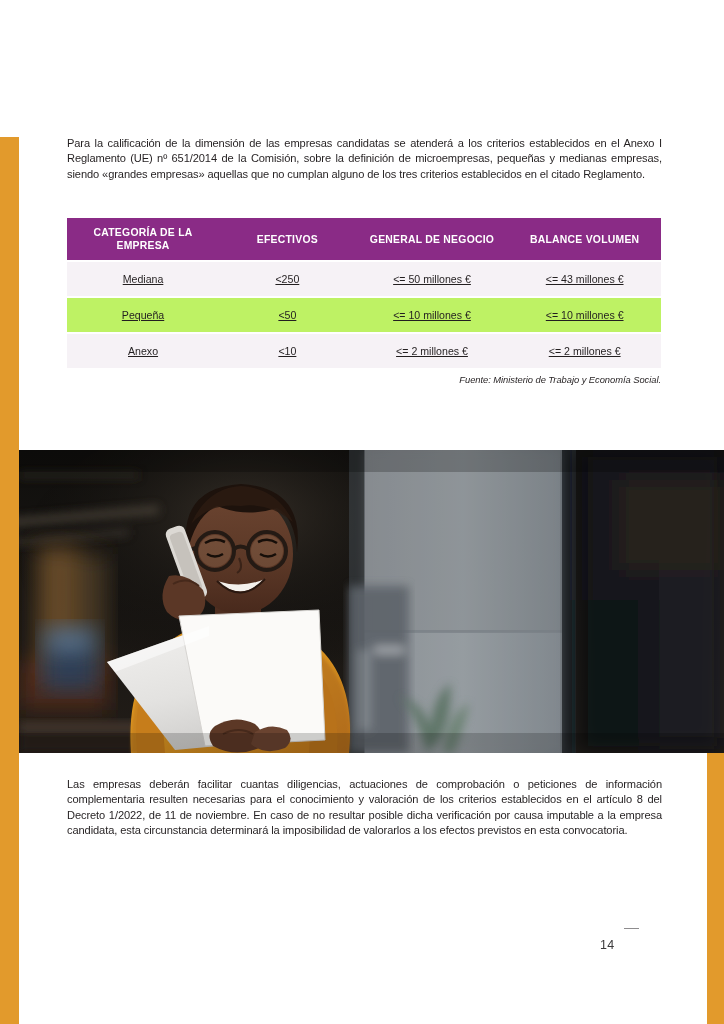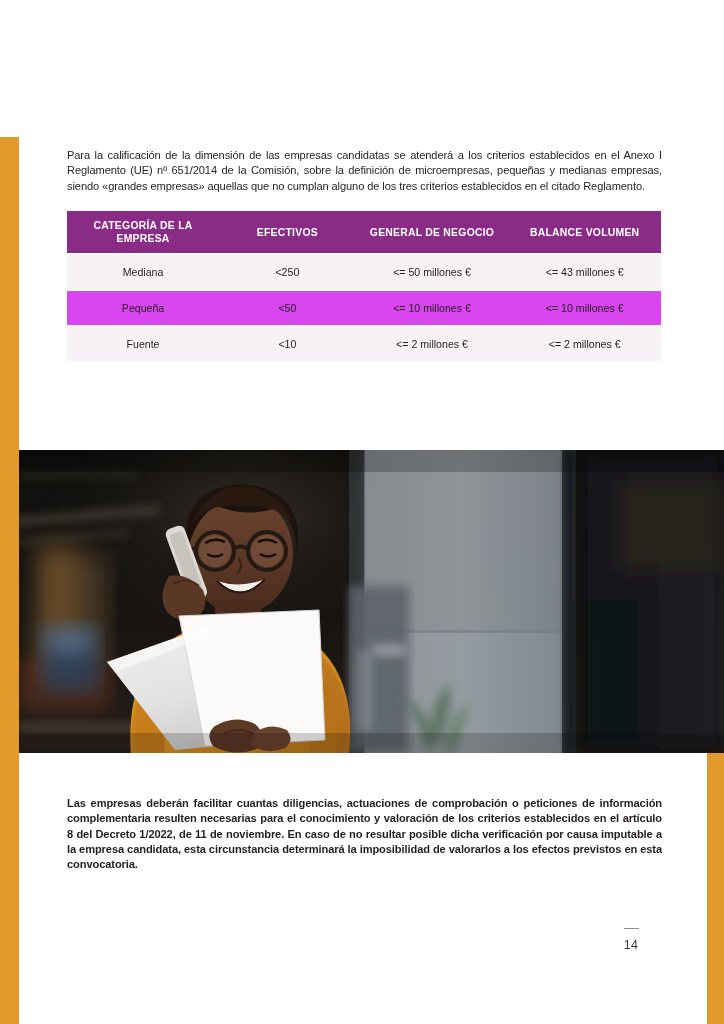--- a/index.html
+++ b/index.html
@@ -42,28 +42,28 @@
     position: absolute;
     left: 67px;
     width: 595px;
     font-size: 11.1px;
     line-height: 15.3px;
     color: #231f20;
     text-align: justify;
     text-justify: inter-word;
     letter-spacing: -0.1px;
   }
-  #intro-paragraph { top: 136px; margin-top: 12px; }
-  #closing-paragraph { top: 796px; font-weight: bold; }
+  #intro-paragraph { top: 136px; }
+  #closing-paragraph { top: 777px; }
 
   
   .table-wrap {
     position: absolute;
     left: 67px;
-    top: 209px;
+    top: 216px;
     width: 594px;
   }
   table.criteria {
     width: 100%;
     border-collapse: separate;
     border-spacing: 0 2px;
     table-layout: fixed;
   }
   table.criteria thead th {
     background: #8a2b86;
@@ -76,23 +76,24 @@
     line-height: 13px;
     vertical-align: middle;
   }
   table.criteria tbody td {
     font-size: 10.6px;
     color: #231f20;
     text-align: center;
     padding: 11px 4px;
     vertical-align: middle;
     font-weight: normal;
+    text-decoration: underline;
   }
   table.criteria tbody tr.row-odd td { background: #f6f2f6; }
-  table.criteria tbody tr.row-even td { background: #d946ef; }
+  table.criteria tbody tr.row-even td { background: #bef264; }
 
   .col-1 { width: 25.6%; }
   .col-2 { width: 23.0%; }
   .col-3 { width: 25.7%; }
   .col-4 { width: 25.7%; }
 
   
   #source-note {
     position: absolute;
     left: 67px;
@@ -116,21 +117,21 @@
     background: #0c0b0a;
   }
   .photo svg { display: block; width: 705px; height: 303px; }
 
   
   #page-footer {
     position: absolute;
     left: 600px;
     top: 928px;
     width: 62px;
-    text-align: center;
+    text-align: left;
     color: #555355;
   }
   #page-footer .rule {
     width: 15px;
     height: 1px;
     background: #8e8c8e;
     margin: 0 auto 9px auto;
   }
   #page-footer .num {
     font-size: 12.5px;
@@ -171,29 +172,30 @@
           <td>&lt;= 50 millones €</td>
           <td>&lt;= 43 millones €</td>
         </tr>
         <tr class="row-even">
           <td>Pequeña</td>
           <td>&lt;50</td>
           <td>&lt;= 10 millones €</td>
           <td>&lt;= 10 millones €</td>
         </tr>
         <tr class="row-odd">
-          <td>Fuente</td>
+          <td>Anexo</td>
           <td>&lt;10</td>
           <td>&lt;= 2 millones €</td>
           <td>&lt;= 2 millones €</td>
         </tr>
       </tbody>
     </table>
   </div>
 
+  <div id="source-note">Fuente: Ministerio de Trabajo y Economía Social.</div>
 
   <div class="photo">
     <svg viewBox="0 0 705 303" preserveAspectRatio="xMidYMid slice">
       <defs>
         <linearGradient id="bgDark" x1="0" y1="0" x2="0" y2="1">
           <stop offset="0%" stop-color="#100f0d"></stop>
           <stop offset="55%" stop-color="#191613"></stop>
           <stop offset="100%" stop-color="#221d18"></stop>
         </linearGradient>
         <linearGradient id="wallPanel" x1="0" y1="0" x2="1" y2="0">

